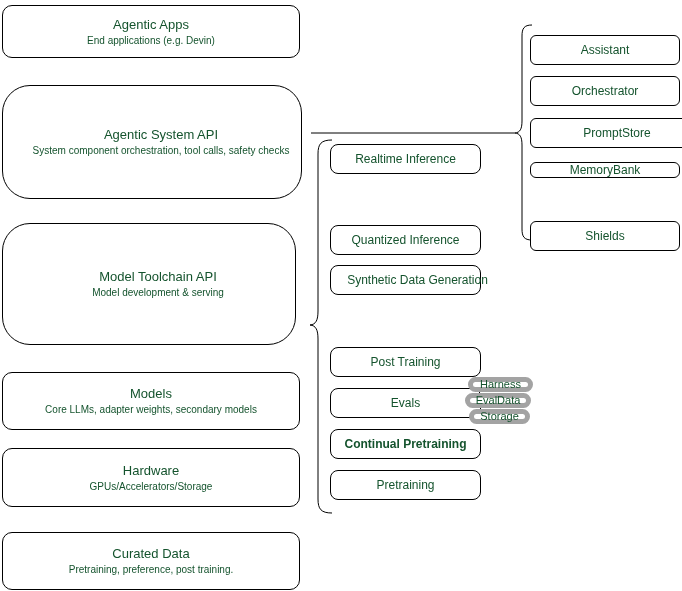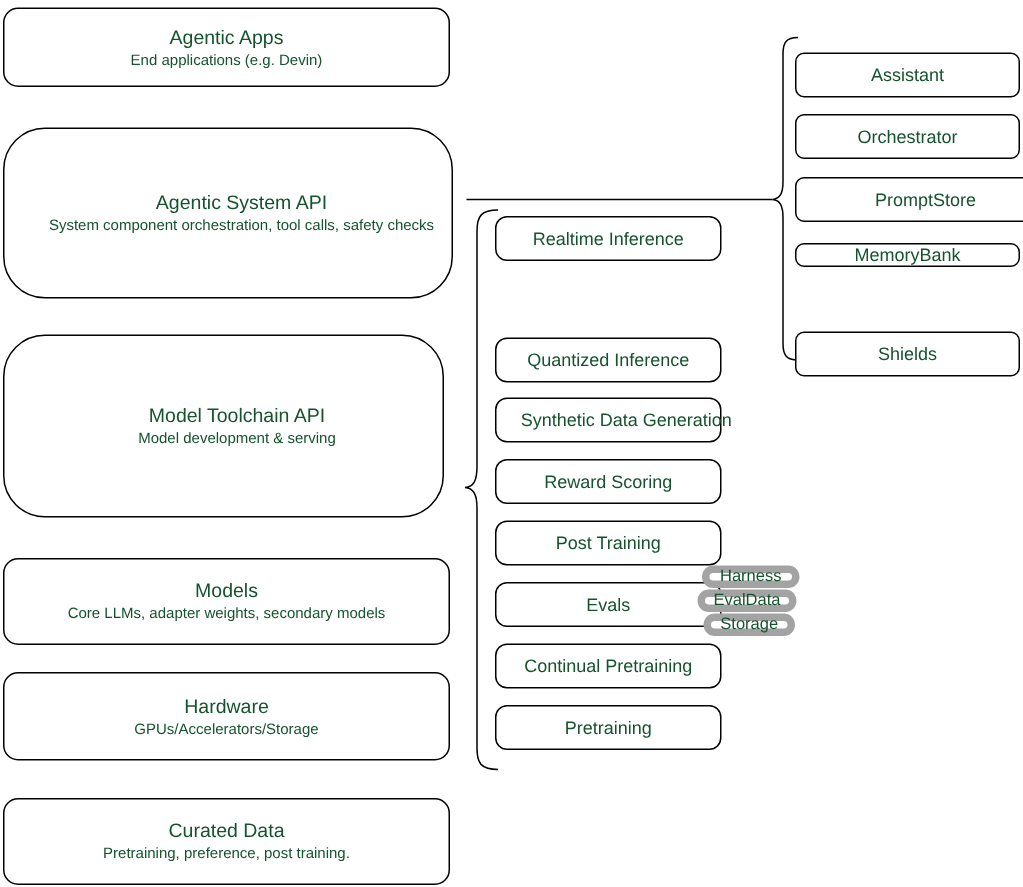--- a/index.html
+++ b/index.html
@@ -99,30 +99,27 @@
 
   <div class="box r8 node" style="left:330px; top:144px; width:151px; height:30px;">
     <span>Realtime Inference</span>
   </div>
   <div class="box r8 node" style="left:330px; top:225px; width:151px; height:30px;">
     <span>Quantized Inference</span>
   </div>
   <div class="box r8 node" style="left:330px; top:265px; width:151px; height:30px;padding-left:24px;">
     <span>Synthetic Data Generation</span>
   </div>
-  <div class="box r8 node" style="left:330px; top:306px; width:151px; height:30px;">
-    <span>Reward Scoring</span>
-  </div>
   <div class="box r8 node" style="left:330px; top:347px; width:151px; height:30px;text-align:center;">
     <span>Post Training</span>
   </div>
   <div class="box r8 node" style="left:330px; top:388px; width:151px; height:30px;">
     <span>Evals</span>
   </div>
-  <div class="box r8 node" style="left:330px; top:429px; width:151px; height:30px;">
+  <div class="box r8 node" style="left:330px; top:429px; width:151px; height:30px;font-weight:bold;">
     <span>Continual Pretraining</span>
   </div>
   <div class="box r8 node" style="left:330px; top:470px; width:151px; height:30px;">
     <span>Pretraining</span>
   </div>
 
   <div class="pill" style="left:468px; top:377px; width:65px; height:15px;">
     <span>Harness</span>
   </div>
   <div class="pill" style="left:465px; top:393px; width:66px; height:15px;">

